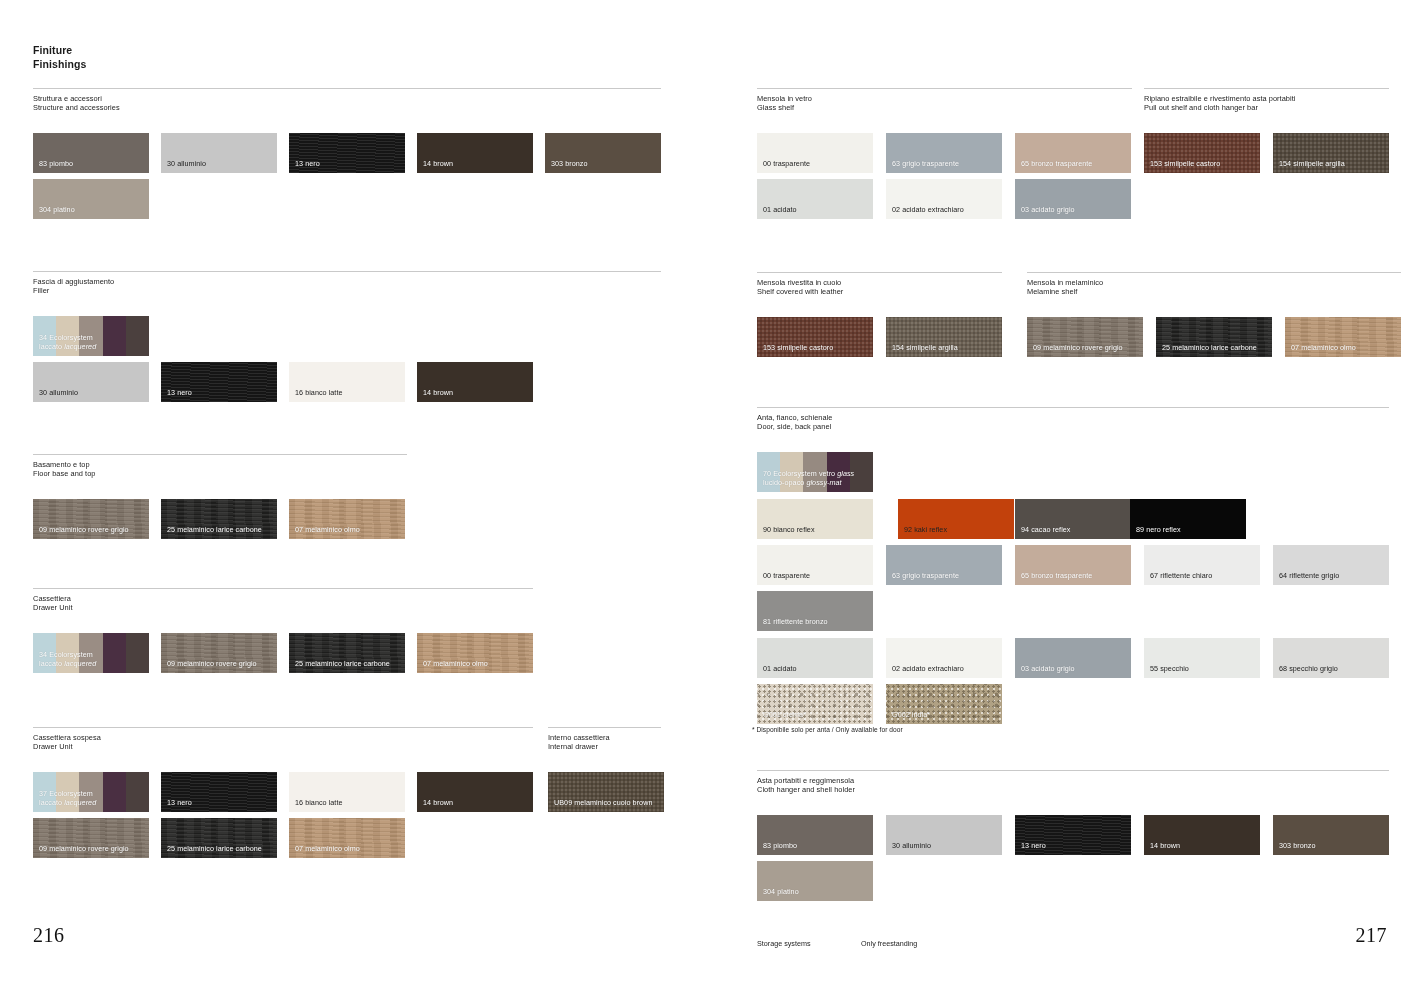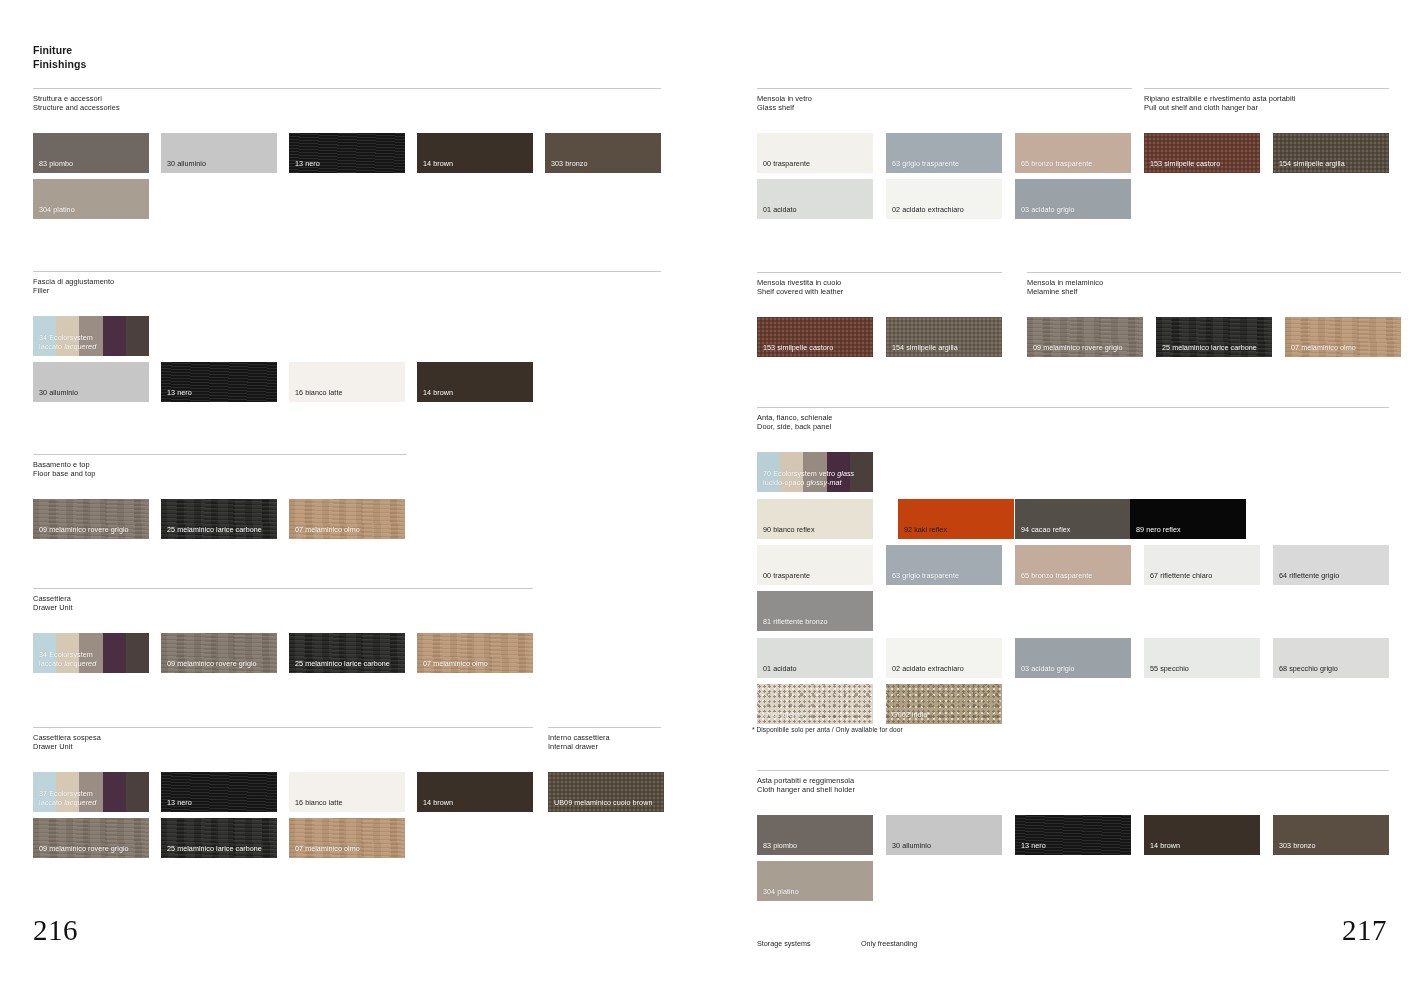--- a/index.html
+++ b/index.html
@@ -48,21 +48,21 @@
       radial-gradient(rgba(60,50,35,.35) 1.6px,transparent 2.2px);
     background-size:5px 5px,6px 6px,11px 11px;background-position:0 0,3px 2px,6px 5px;pointer-events:none;}
   
   .carbon{position:absolute;inset:0;
     background-image:repeating-linear-gradient(3deg,rgba(255,255,255,.07) 0px,rgba(255,255,255,.07) 1px,rgba(0,0,0,.22) 1px,rgba(0,0,0,.22) 3px);
     pointer-events:none;}
 
   .note{position:absolute;font-size:6.6px;color:#242424;letter-spacing:.05px;white-space:nowrap;}
 
   
-  .folio{position:absolute;bottom:34px;font-family:"Liberation Serif","DejaVu Serif",serif;font-size:29px;color:#111;letter-spacing:.5px;text-align:right;}
+  .folio{position:absolute;bottom:34px;font-family:"Liberation Serif","DejaVu Serif",serif;font-size:20px;color:#111;letter-spacing:.5px;text-align:right;}
   .folio.l{left:33px;}
   .folio.r{right:33px;}
   .foot-txt{position:absolute;bottom:33px;font-size:7.2px;color:#1d1d1d;white-space:nowrap;}
 </style>
 </head>
 <body>
 
 <div class="page">
 
   <div class="doc-title">

